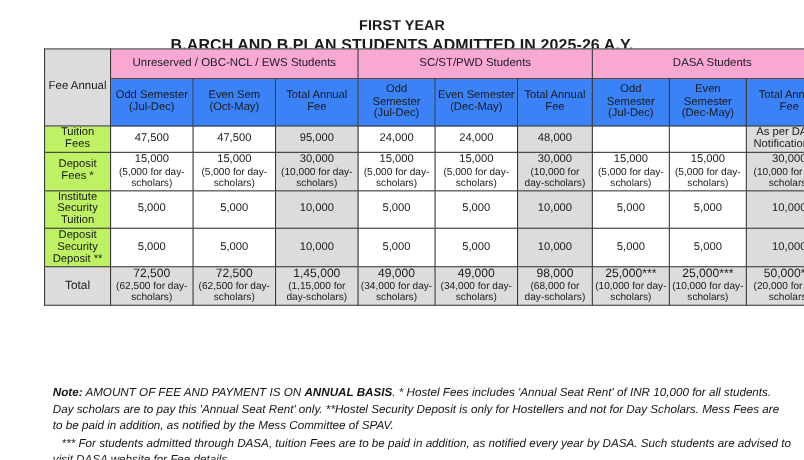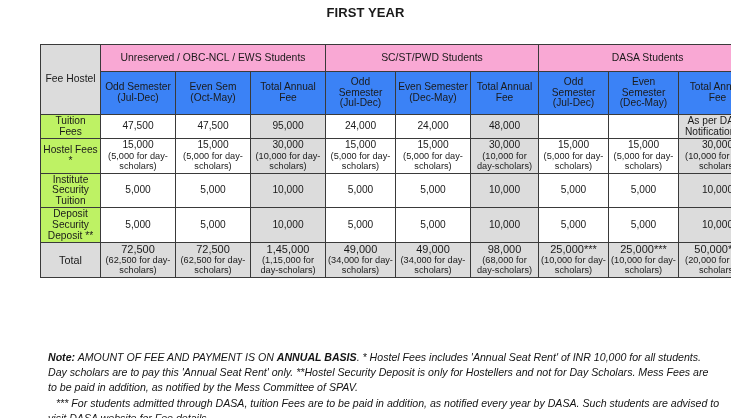--- a/index.html
+++ b/index.html
@@ -16,21 +16,21 @@
     position: relative;
   }
   .page {
     position: relative;
     width: 731px;
     height: 418px;
     box-sizing: border-box;
   }
   .title-block {
     text-align: center;
-    padding-top: 4px;
+    padding-top: 14px;
   }
   .title-line1 {
     font-size: 13px;
     font-weight: bold;
     line-height: 17px;
     letter-spacing: 0.1px;
   }
   .title-line2 {
     font-size: 14.5px;
     font-weight: bold;
@@ -126,38 +126,39 @@
   .notes b { font-weight: bold; }
   .note-p { margin: 0; }
 </style>
 </head>
 <body>
 
 <div class="page">
 
   <div class="title-block">
     <div class="title-line1">FIRST YEAR</div>
+    <div class="title-line2">B.ARCH AND B.PLAN STUDENTS ADMITTED IN 2025-26 A.Y.</div>
   </div>
 
   <table class="fee-table">
     <colgroup>
       <col style="width:60px">
       <col style="width:75px">
         <col style="width:75px">
         <col style="width:75px">
       <col style="width:70px">
         <col style="width:75px">
         <col style="width:68px">
       <col style="width:70px">
         <col style="width:70px">
         <col style="width:78px">
     </colgroup>
     <thead>
       <tr>
-        <th class="feeheads" rowspan="2">Fee Hostel</th>
+        <th class="feeheads" rowspan="2">Fee Annual</th>
         <th class="grp" colspan="3">Unreserved  / OBC-NCL / EWS Students</th>
         <th class="grp" colspan="3">SC/ST/PWD Students</th>
         <th class="grp" colspan="3">DASA Students</th>
       </tr>
       <tr>
         <th class="sub">Odd Semester (Jul-Dec)</th>
         <th class="sub">Even Sem (Oct-May)</th>
         <th class="sub">Total Annual Fee</th>
         <th class="sub">Odd Semester (Jul-Dec)</th>
         <th class="sub">Even Semester (Dec-May)</th>
@@ -192,21 +193,21 @@
             <span class="amt"></span>
           </td>
           <td class="blank-cell">
             <span class="amt"></span>
           </td>
           <td class="shaded">
             <span class="amt">As per DASA Notification ***</span>
           </td>
         </tr>
         <tr>
-          <td class="rowhead">Hostel Fees *</td>
+          <td class="rowhead">Deposit Fees *</td>
           <td class="">
             <span class="amt">15,000</span>
             <span class="sub-amt">(5,000 for day-scholars)</span>
           </td>
           <td class="">
             <span class="amt">15,000</span>
             <span class="sub-amt">(5,000 for day-scholars)</span>
           </td>
           <td class="shaded">
             <span class="amt">30,000</span>

